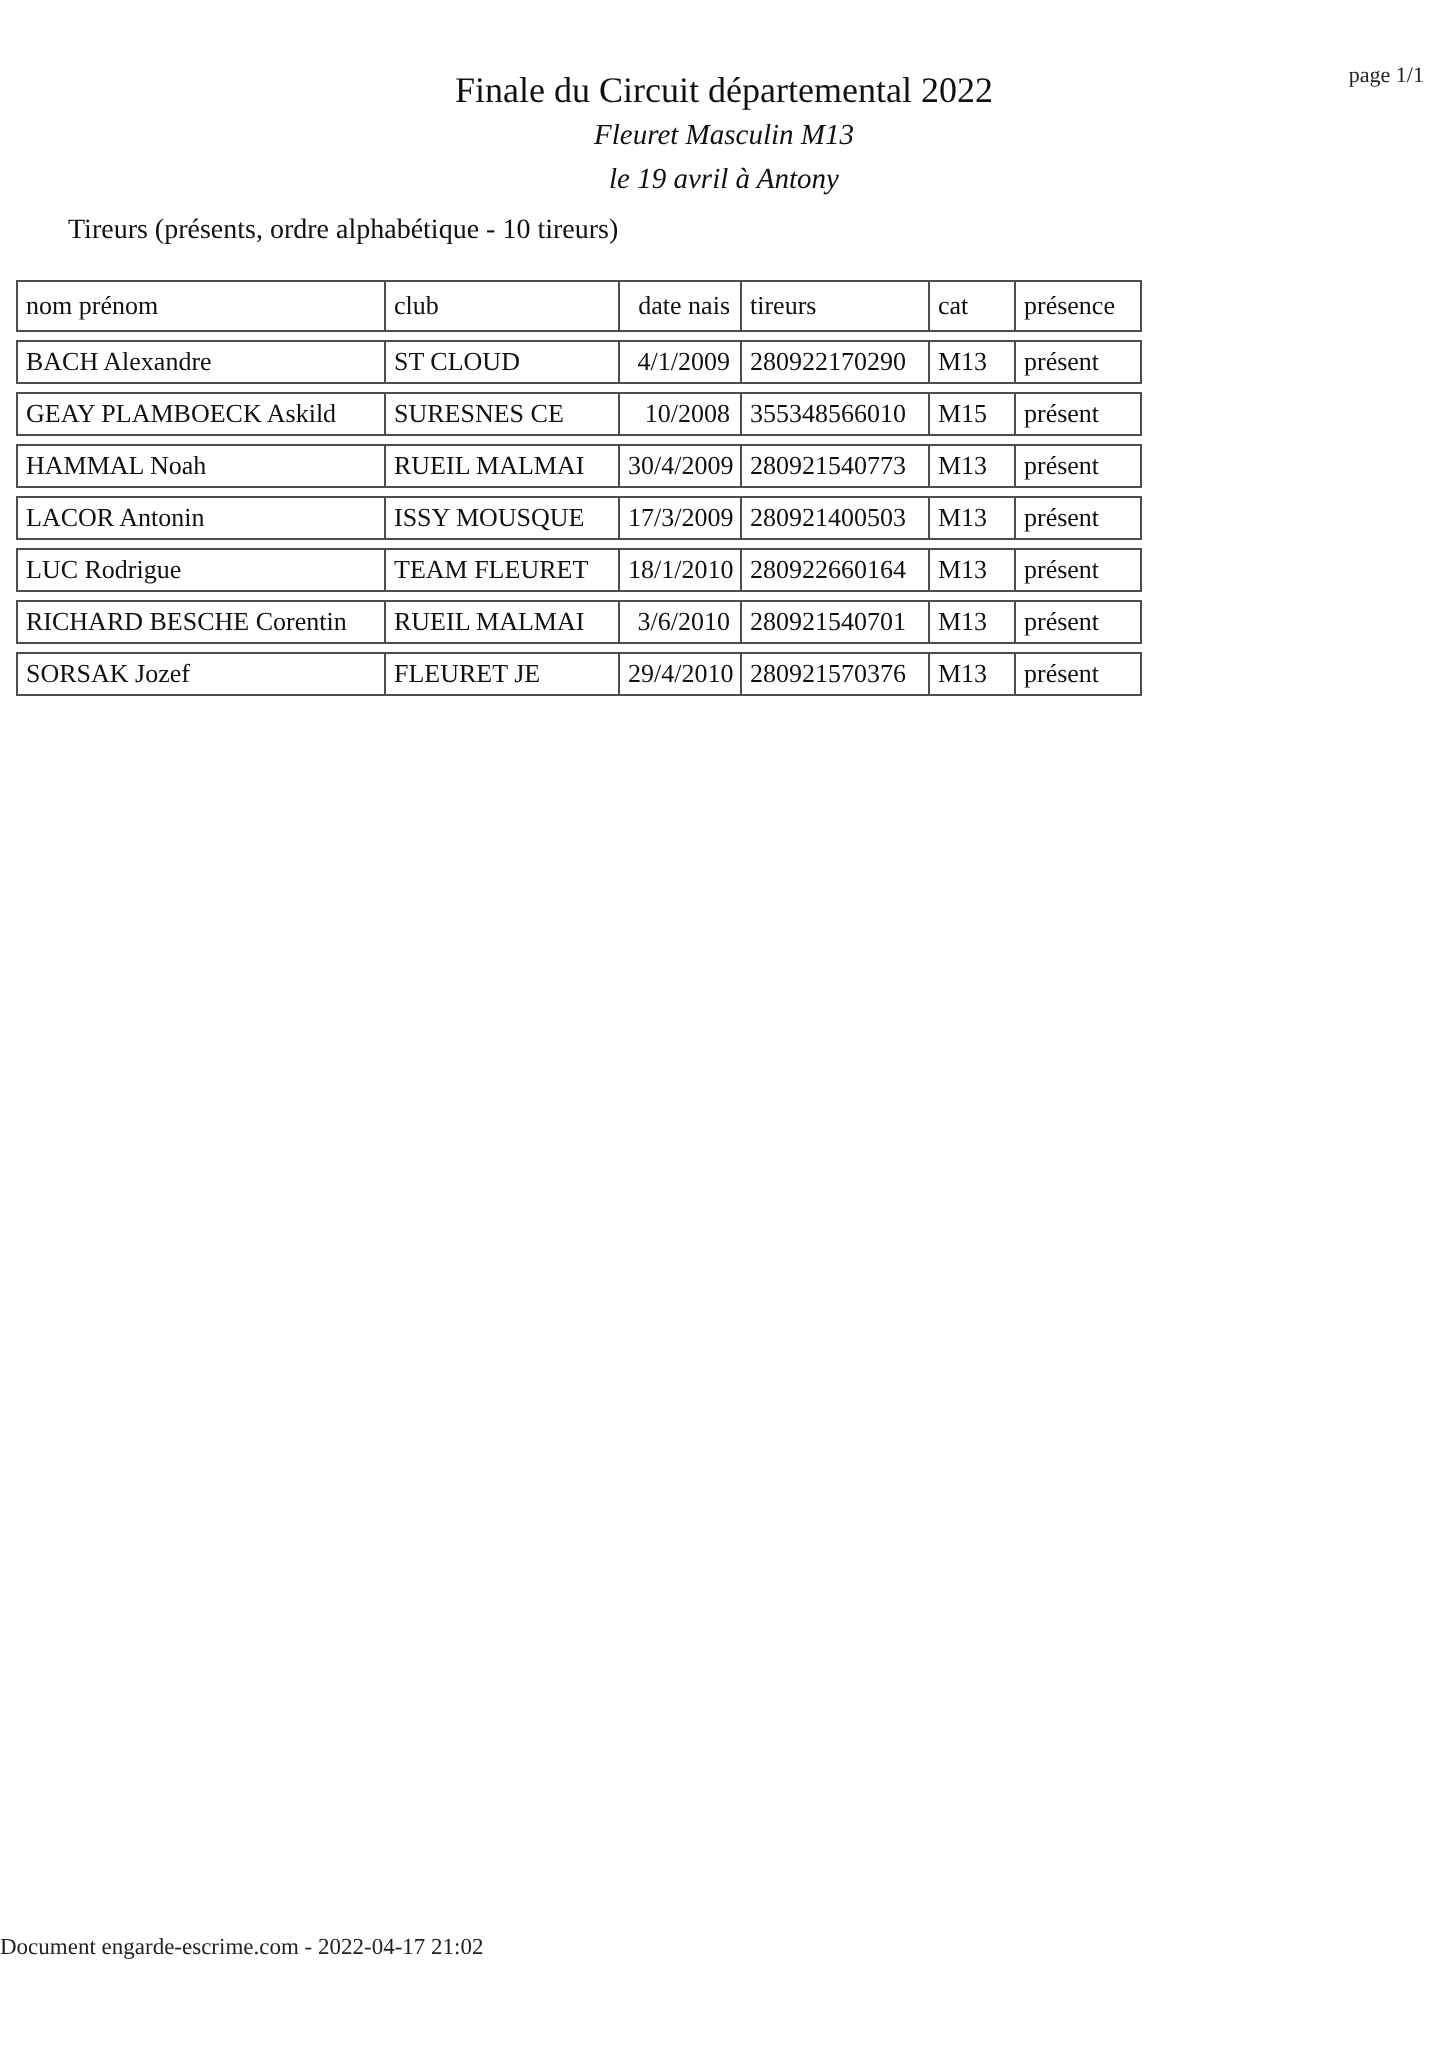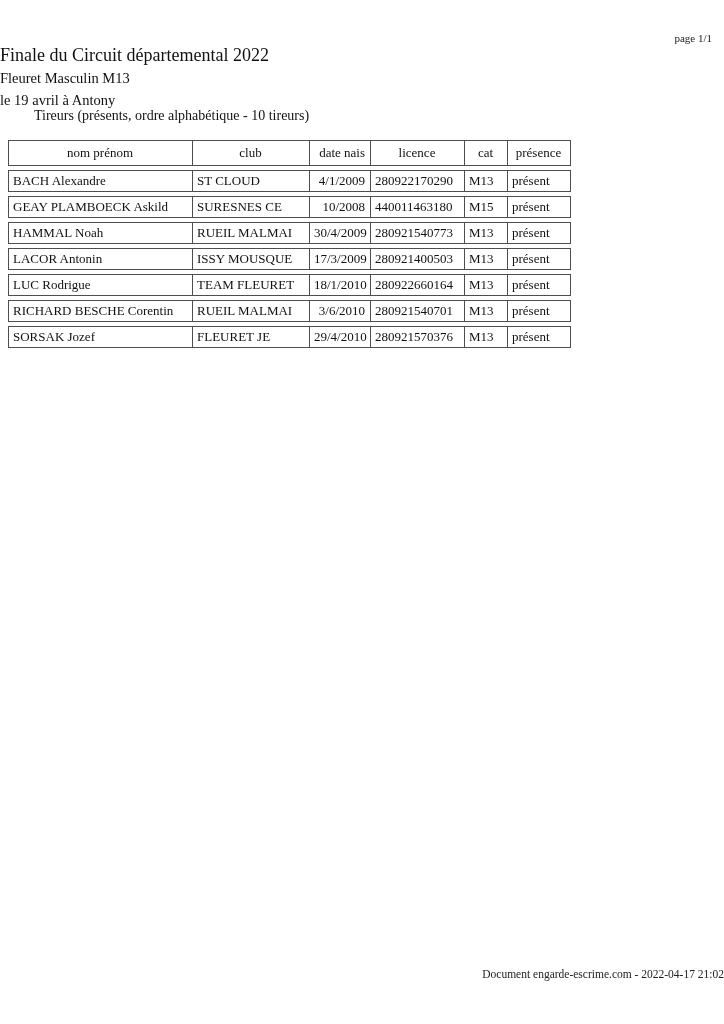--- a/index.html
+++ b/index.html
@@ -16,33 +16,34 @@
     overflow: hidden;
   }
   .page-indicator {
     position: absolute;
     top: 32px;
     right: 12px;
     font-size: 11px;
     color: #222222;
   }
   .title-block {
-    padding-top: 46px;
-    text-align: left;
+    padding-top: 36px;
+    text-align: center;
     line-height: 1.0;
   }
   .doc-title {
     font-size: 18px;
     font-weight: normal;
     margin: 0 0 7px 0;
   }
   .doc-subtitle {
     font-size: 14.5px;
     font-weight: normal;
     margin: 0 0 7px 0;
+    font-style: italic;
   }
   .section-label {
     position: absolute;
     left: 8px;
     top: 108px;
     font-size: 14px;
     margin-left: 26px;
   }
   .tireurs-table {
     position: absolute;
@@ -70,28 +71,27 @@
   .tireurs-table td:first-child {
     border-left: 1px solid #4d4d4d;
   }
   .tireurs-table th:nth-child(3),
   .tireurs-table td:nth-child(3) {
     text-align: right;
   }
   .tireurs-table th {
     padding-top: 4px;
     padding-bottom: 4px;
-    text-align: center;
   }
   .footer-note {
     position: absolute;
     left: 0;
     top: 968px;
     width: 100%;
-    text-align: right;
+    text-align: left;
     font-size: 11.5px;
     color: #222222;
   }
 </style>
 </head>
 <body>
 
 <div class="page-indicator">page 1/1</div>
 
 <div class="title-block">
@@ -109,39 +109,39 @@
     <col style="width:61px">
     <col style="width:94px">
     <col style="width:43px">
     <col style="width:63px">
   </colgroup>
   <thead>
     <tr id="table-head-row">
         <th>nom prénom</th>
         <th>club</th>
         <th>date nais</th>
-        <th>licence</th>
+        <th>tireurs</th>
         <th>cat</th>
         <th>présence</th>
       </tr>
   </thead>
   <tbody id="table-body">
       <tr>
         <td>BACH Alexandre</td>
         <td>ST CLOUD</td>
         <td>4/1/2009</td>
         <td>280922170290</td>
         <td>M13</td>
         <td>présent</td>
       </tr>
       <tr>
         <td>GEAY PLAMBOECK Askild</td>
         <td>SURESNES CE</td>
         <td>10/2008</td>
-        <td>440011463180</td>
+        <td>355348566010</td>
         <td>M15</td>
         <td>présent</td>
       </tr>
       <tr>
         <td>HAMMAL Noah</td>
         <td>RUEIL MALMAI</td>
         <td>30/4/2009</td>
         <td>280921540773</td>
         <td>M13</td>
         <td>présent</td>

